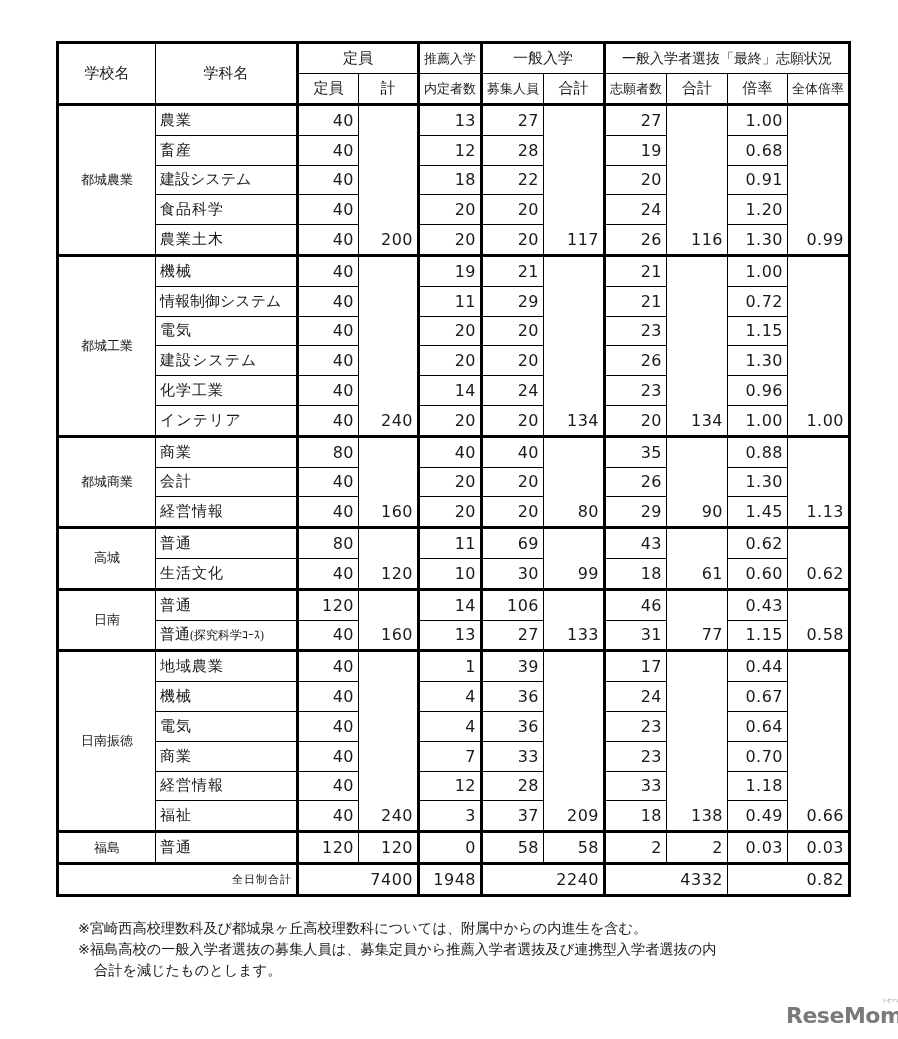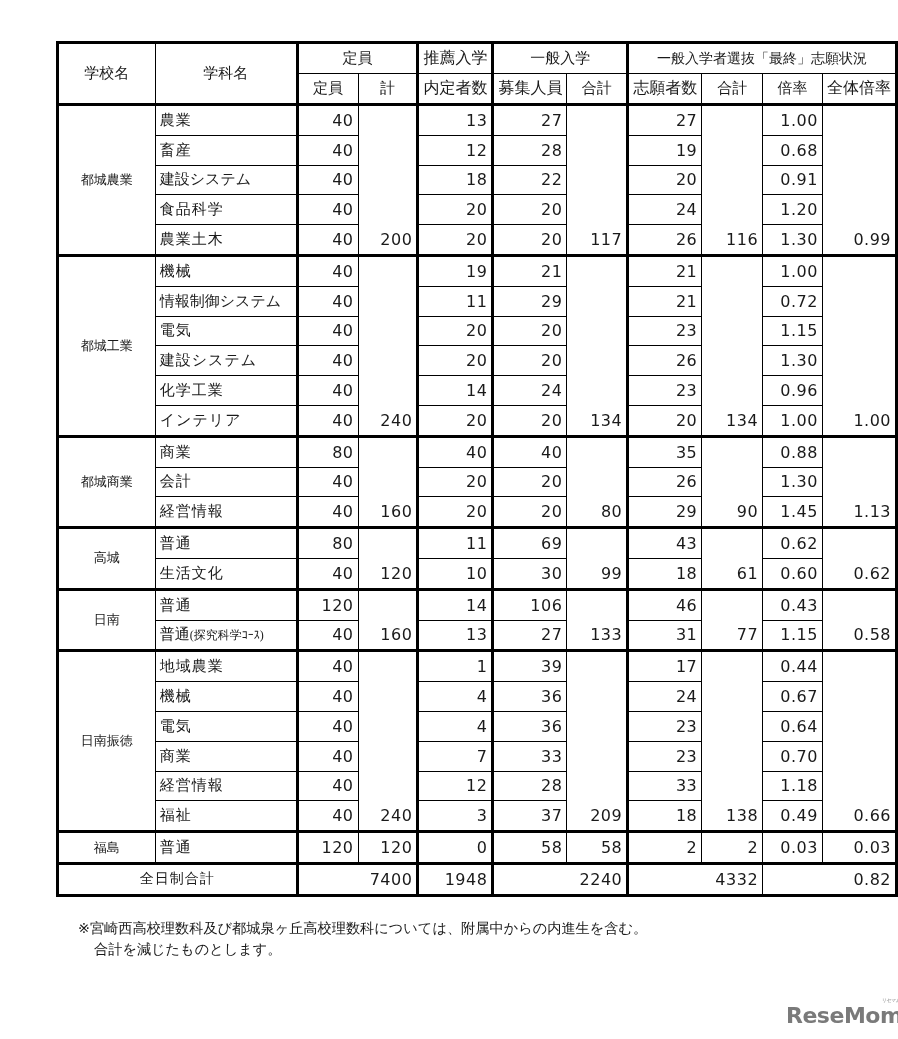--- a/index.html
+++ b/index.html
@@ -3,34 +3,34 @@
 <meta charset="utf-8">
 <style>
   html, body { margin:0; padding:0; background:#ffffff; }
   body { width:898px; height:1039px; position:relative; overflow:hidden;
          font-family:"DejaVu Sans", "Liberation Sans", sans-serif; color:#1a1a1a; }
   table.main { position:absolute; left:56px; top:41px; border-collapse:collapse;
                border:3px solid #000; table-layout:fixed; }
   table.main td, table.main th { border:1.5px solid #000; padding:0 4px; font-weight:normal;
                white-space:nowrap; overflow:hidden; }
   th { font-size:15px; text-align:center; height:29px; }
-  th.sm { font-size:16px; padding:0 1px; }
+  th.sm { font-size:13px; padding:0 1px; }
   td { height:28.8px; font-size:16px; }
   td.num { text-align:right; font-family:"DejaVu Sans", sans-serif; letter-spacing:0.5px; }
   td.school { text-align:center; font-size:13px; }
   td.dept { text-align:left; font-size:15px; letter-spacing:1px;font-family:Liberation Serif, serif; }
   td.dept.tight { letter-spacing:0; }
   td.dept .note { font-size:12px; letter-spacing:0; }
   .tl { border-left:3px solid #000 !important; }
   .tb { border-bottom:3px solid #000 !important; }
   .tt { border-top:3px solid #000 !important; }
   td.blank-top { border-bottom:none !important; }
   td.blank-mid { border-top:none !important; border-bottom:none !important; }
   td.blank-end { border-top:none !important; }
-  td.total-label { text-align:center; font-size:14px; letter-spacing:1px; }
+  td.total-label { text-align:right; font-size:11px; letter-spacing:1px; }
   .notes { position:absolute; left:78px; top:918px; font-size:14.2px; line-height:21px; color:#1a1a1a; }
   .notes .indent { padding-left:16px; }
   .logo { position:absolute; left:786px; top:1003px; font-family:"DejaVu Sans", sans-serif;
           font-weight:bold; font-size:22px; color:#7a7a7a; letter-spacing:-0.5px; }
   .logo .kana { position:absolute; right:2px; top:-6px; font-size:5px; font-weight:normal; color:#888; }
 </style>
 </head>
 <body>
 
 <table class="main">
@@ -382,19 +382,20 @@
         <td class="num tl tt">1948</td>
         <td class="num tl tt" colspan="2">2240</td>
         <td class="num tl tt" colspan="2">4332</td>
         <td class="num tt" colspan="2">0.82</td>
       </tr>
     </tbody>
 </table>
 
 <div class="notes">
   <div>※宮崎西高校理数科及び都城泉ヶ丘高校理数科については、附属中からの内進生を含む。</div>
+  <div>※福島高校の一般入学者選抜の募集人員は、募集定員から推薦入学者選抜及び連携型入学者選抜の内</div>
   <div class="indent">合計を減じたものとします。</div>
 </div>
 
 <div class="logo">
   <span>ReseMom</span>
   <span class="kana">リセマム</span>
 </div>
 
 </body></html>

